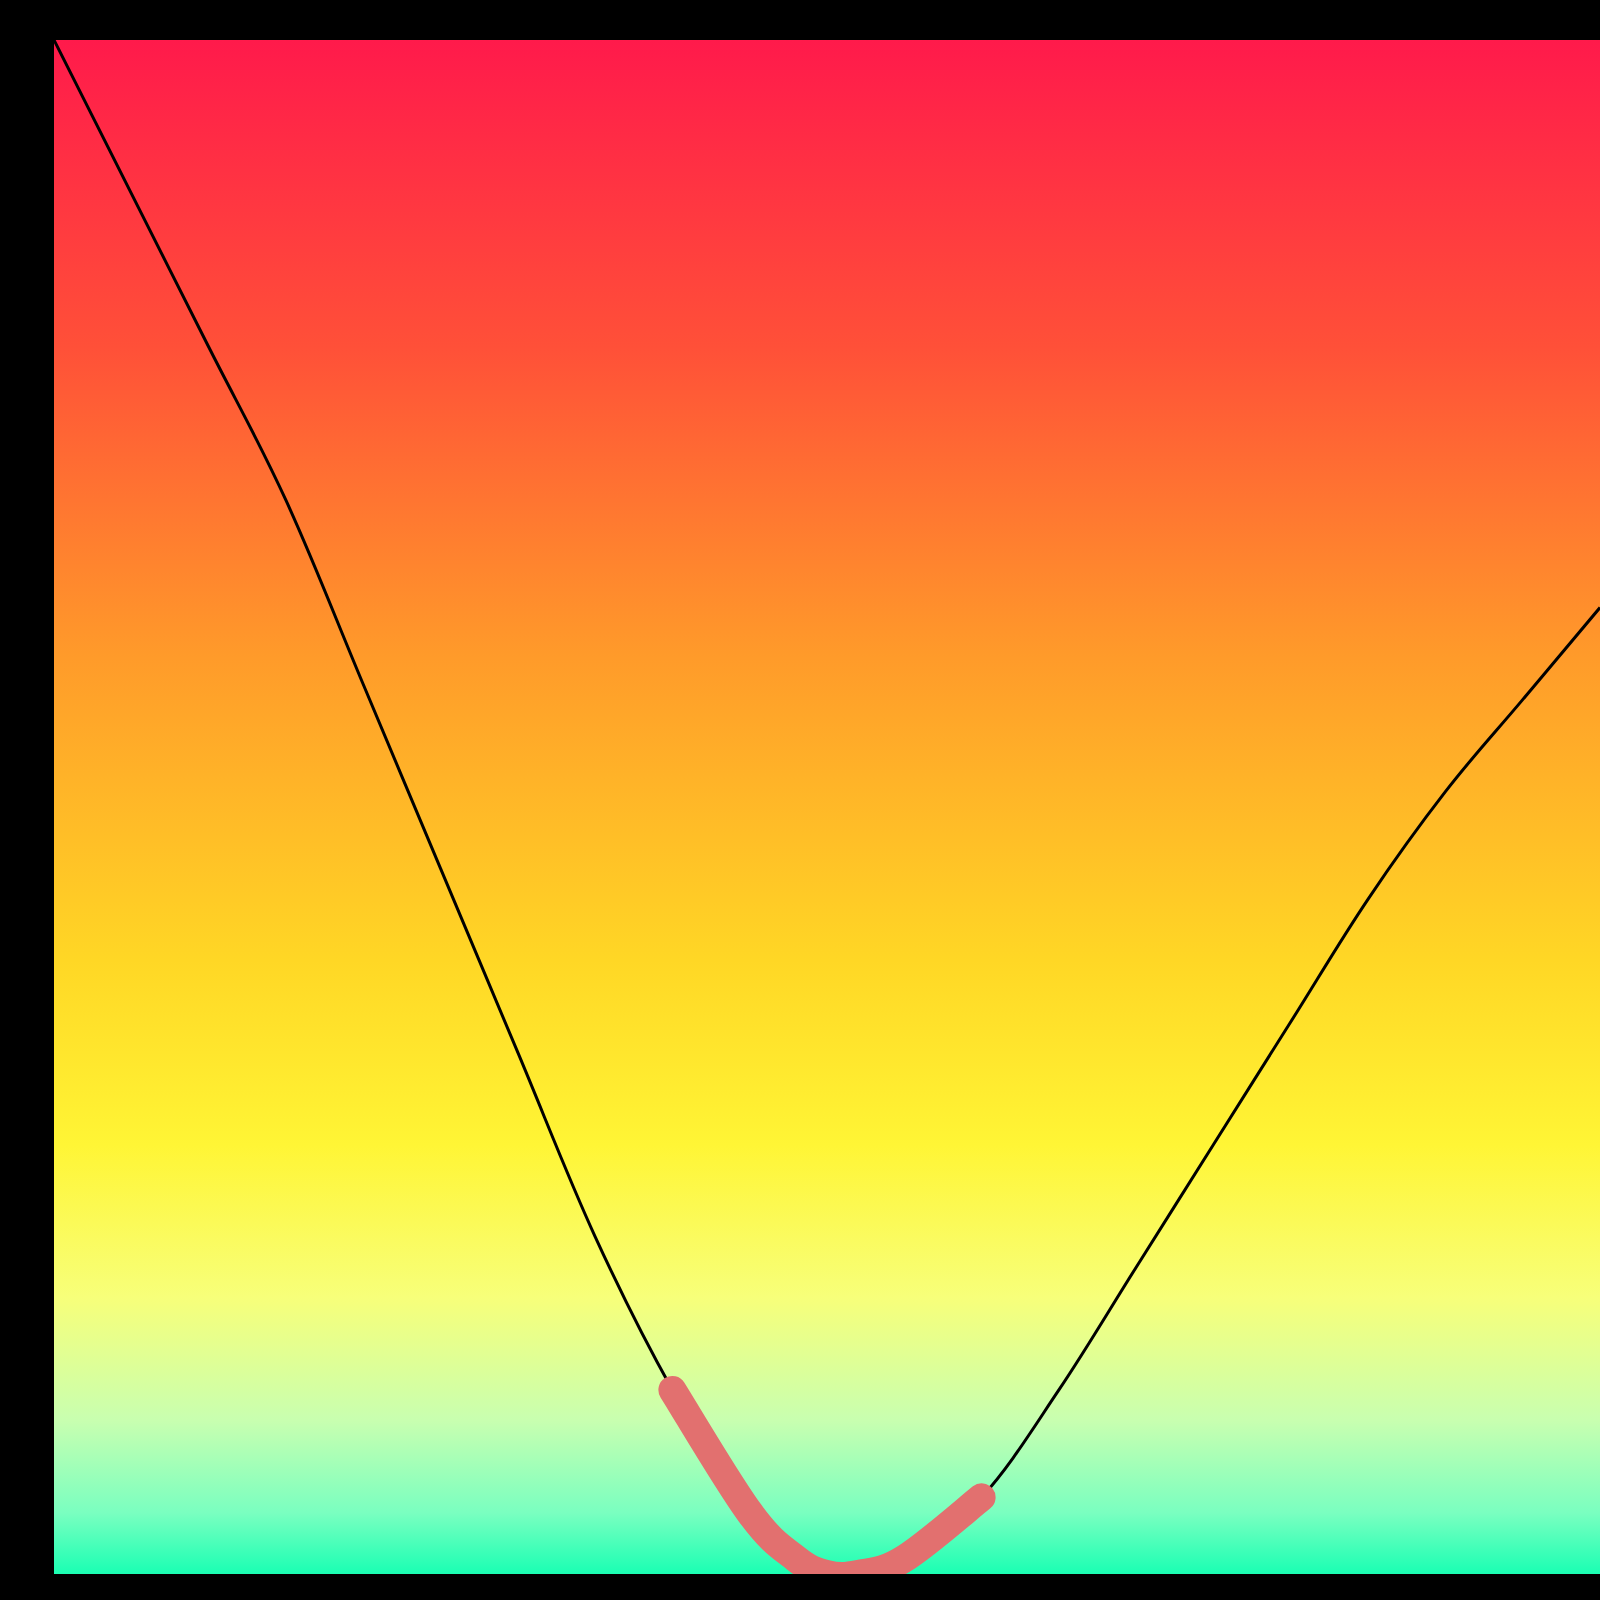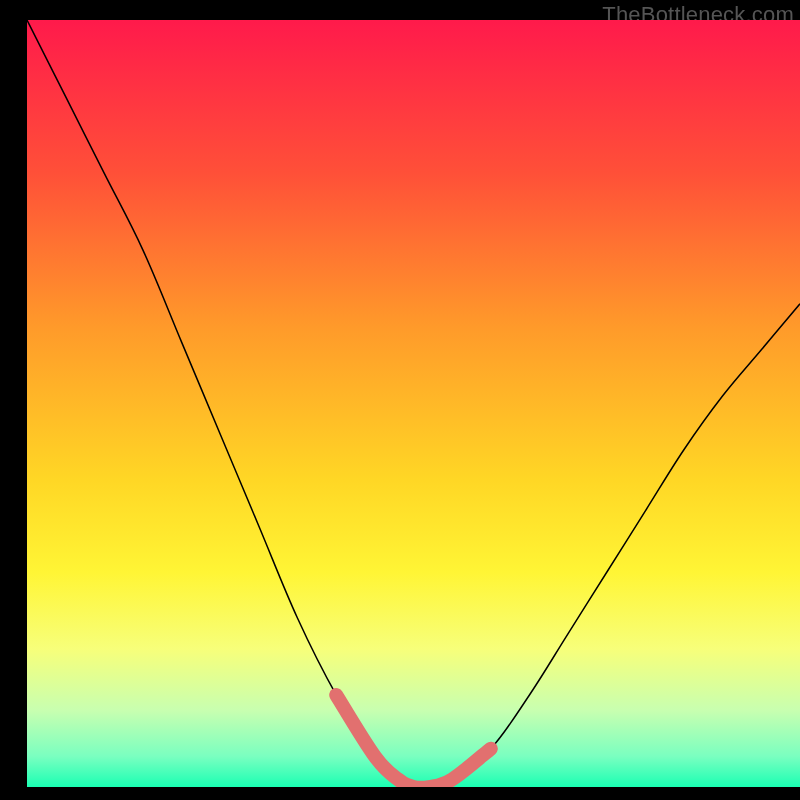--- a/index.html
+++ b/index.html
@@ -34,21 +34,20 @@
     font-size: 22px;
     font-weight: 500;
     letter-spacing: 0.2px;
   }
   svg { display: block; }
 </style>
 </head>
 <body>
 
 <div class="frame">
-  <div class="watermark">TheBottleneck.com</div>
   <div class="plot">
     <svg id="chart-svg" width="773" height="767" viewBox="0 0 773 767" preserveAspectRatio="none">
       <defs>
         <linearGradient id="bg-grad" x1="0" y1="0" x2="0" y2="1">
             <stop offset="0%" stop-color="#ff1a4b"></stop>
             <stop offset="20%" stop-color="#ff5038"></stop>
             <stop offset="40%" stop-color="#ff9a2a"></stop>
             <stop offset="60%" stop-color="#ffd725"></stop>
             <stop offset="72%" stop-color="#fff535"></stop>
             <stop offset="82%" stop-color="#f7ff7a"></stop>

